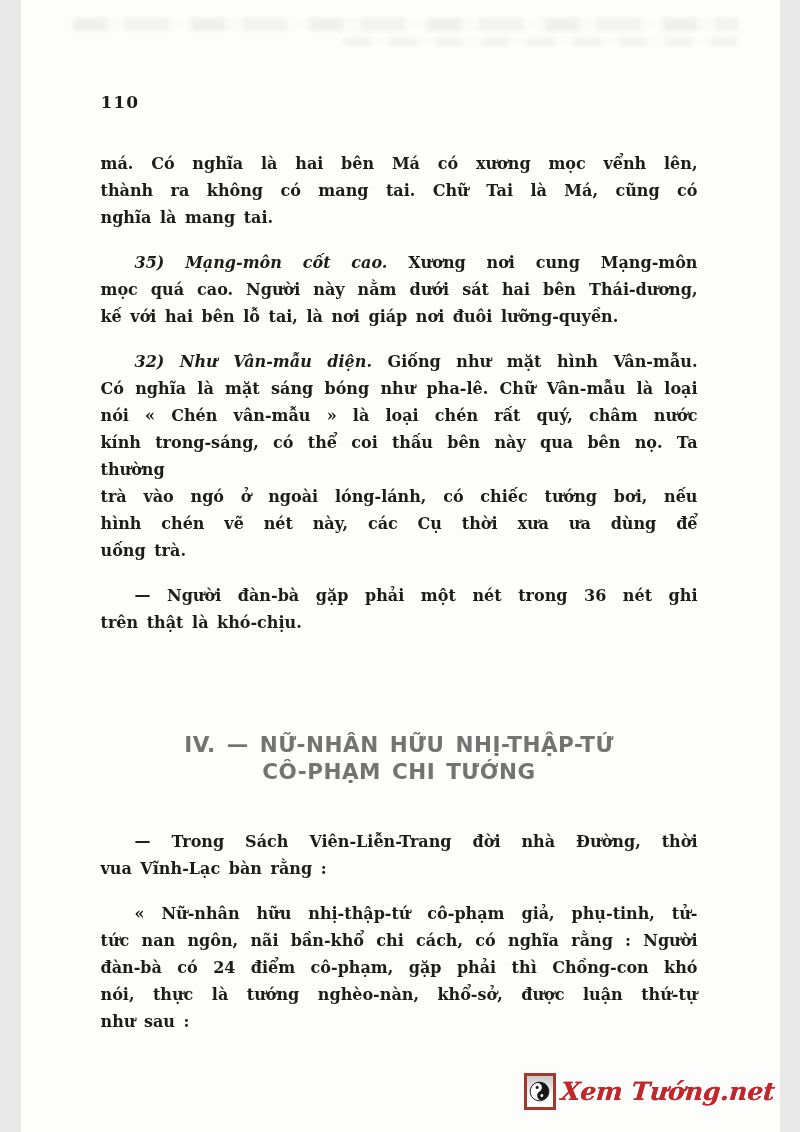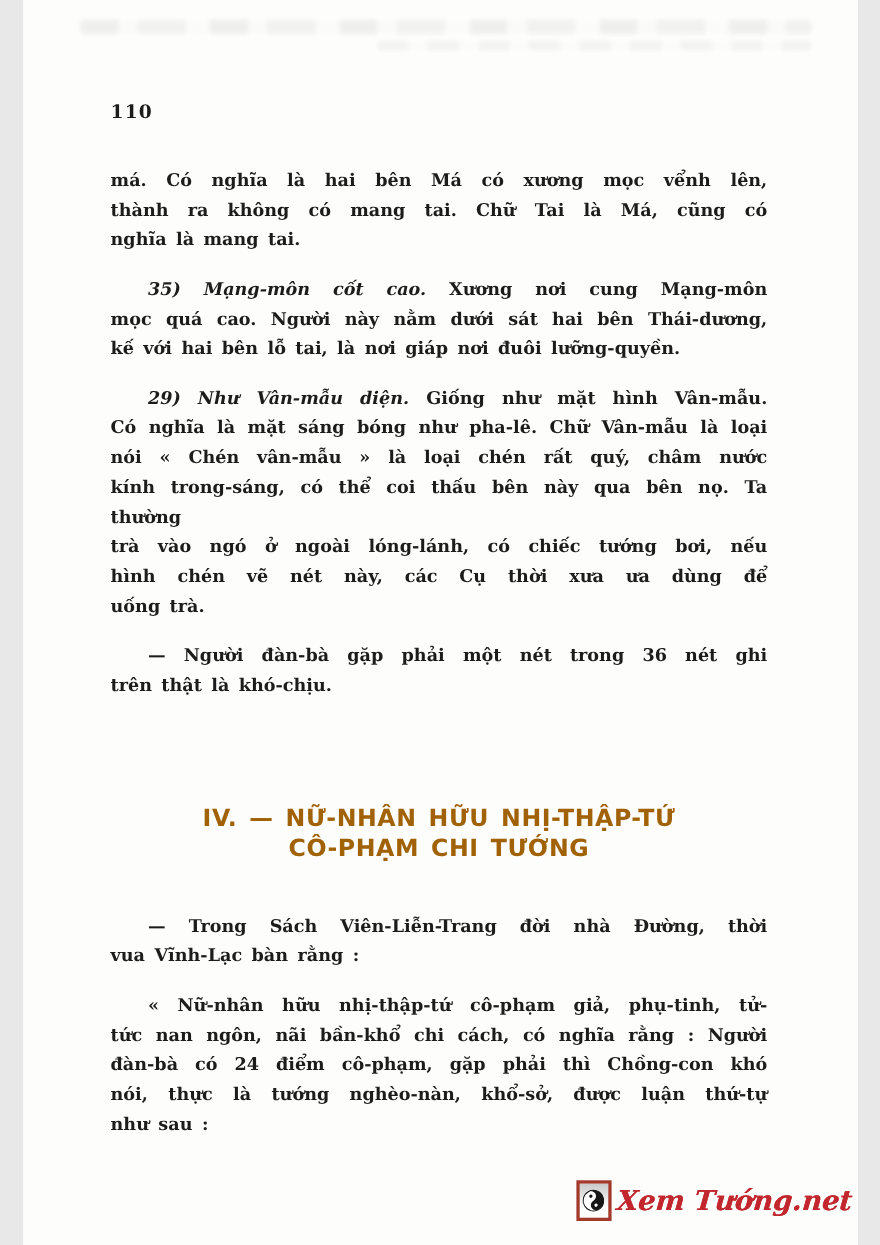--- a/index.html
+++ b/index.html
@@ -49,21 +49,21 @@
   .it{font-style:italic;}
   .heading{
     margin:95px 26px 43px;
     font-family:"DejaVu Sans", sans-serif;
     font-weight:800;
     font-size:21.5px;
     line-height:34px;
     text-align:center;
     letter-spacing:.5px;
     word-spacing:7px;
-    color:#a16207;
+    color:#737373;
   }
   .heading .line{text-align:center;text-align-last:center;}
   
   .watermark{
     position:absolute;right:3px;top:1073px;
     display:flex;align-items:center;gap:5px;
   }
   .yy-box{
     width:32px;height:37px;
     background:linear-gradient(180deg,#c9c9c9,#ffffff 70%);
@@ -103,21 +103,21 @@
         <div class="line">má. Có nghĩa là hai bên Má có xương mọc vểnh lên,</div>
         <div class="line">thành ra không có mang tai. Chữ Tai là Má, cũng có</div>
         <div class="line last">nghĩa là mang tai.</div>
       </div>
       <div class="para">
         <div class="line indent"><span class="it">35) Mạng-môn cốt cao.</span><span> Xương nơi cung Mạng-môn</span></div>
         <div class="line">mọc quá cao. Người này nằm dưới sát hai bên Thái-dương,</div>
         <div class="line last">kế với hai bên lỗ tai, là nơi giáp nơi đuôi lưỡng-quyền.</div>
       </div>
       <div class="para">
-        <div class="line indent"><span class="it">29) Như Vân-mẫu diện.</span><span> Giống như mặt hình Vân-mẫu.</span></div>
+        <div class="line indent"><span class="it">32) Như Vân-mẫu diện.</span><span> Giống như mặt hình Vân-mẫu.</span></div>
         <div class="line">Có nghĩa là mặt sáng bóng như pha-lê. Chữ Vân-mẫu là loại</div>
         <div class="line">nói « Chén vân-mẫu » là loại chén rất quý, châm nước</div>
         <div class="line">kính trong-sáng, có thể coi thấu bên này qua bên nọ. Ta thường</div>
         <div class="line">trà vào ngó ở ngoài lóng-lánh, có chiếc tướng bơi, nếu</div>
         <div class="line">hình chén vẽ nét này, các Cụ thời xưa ưa dùng để</div>
         <div class="line last">uống trà.</div>
       </div>
       <div class="para">
         <div class="line indent">— Người đàn-bà gặp phải một nét trong 36 nét ghi</div>
         <div class="line last">trên thật là khó-chịu.</div>

